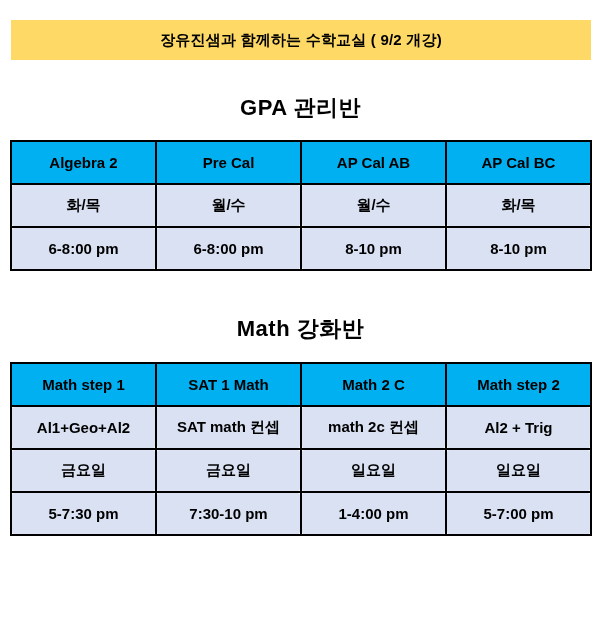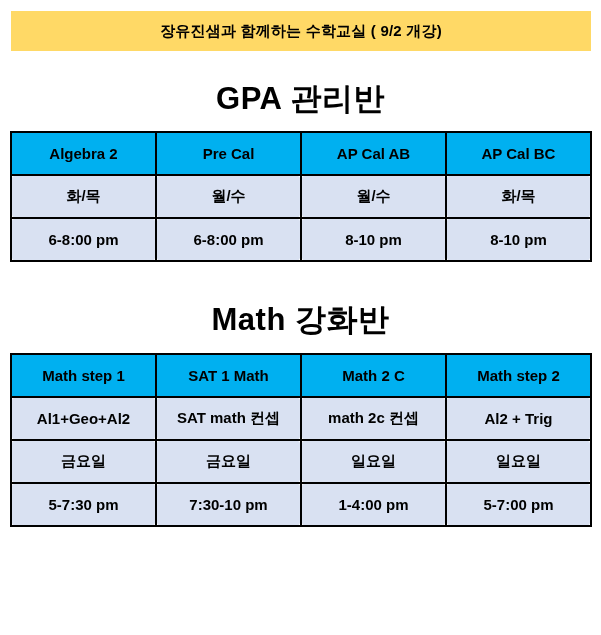--- a/index.html
+++ b/index.html
@@ -12,37 +12,37 @@
     color: #000000;
     overflow: hidden;
   }
   .page {
     position: relative;
     width: 601px;
     height: 635px;
     background: #ffffff;
   }
   .banner {
-    margin: 11px 10px 0 11px;
+    margin: 20px 10px 0 11px;
     width: 580px;
     height: 40px;
     background: #FFD966;
     display: flex;
     align-items: center;
     justify-content: center;
   }
   .banner-text {
     font-size: 15px;
     font-weight: 700;
     letter-spacing: 0.2px;
   }
   .section-title {
     margin: 0;
     text-align: center;
-    font-size: 31px;
+    font-size: 22px;
     line-height: 36px;
     font-weight: 800;
     letter-spacing: 0.5px;
   }
   .title-gpa  { padding-top: 30px; padding-bottom: 14px; }
   .title-math { padding-top: 40px; padding-bottom: 15px; }
   table.schedule {
     border-collapse: collapse;
     table-layout: fixed;
     width: 582px;

